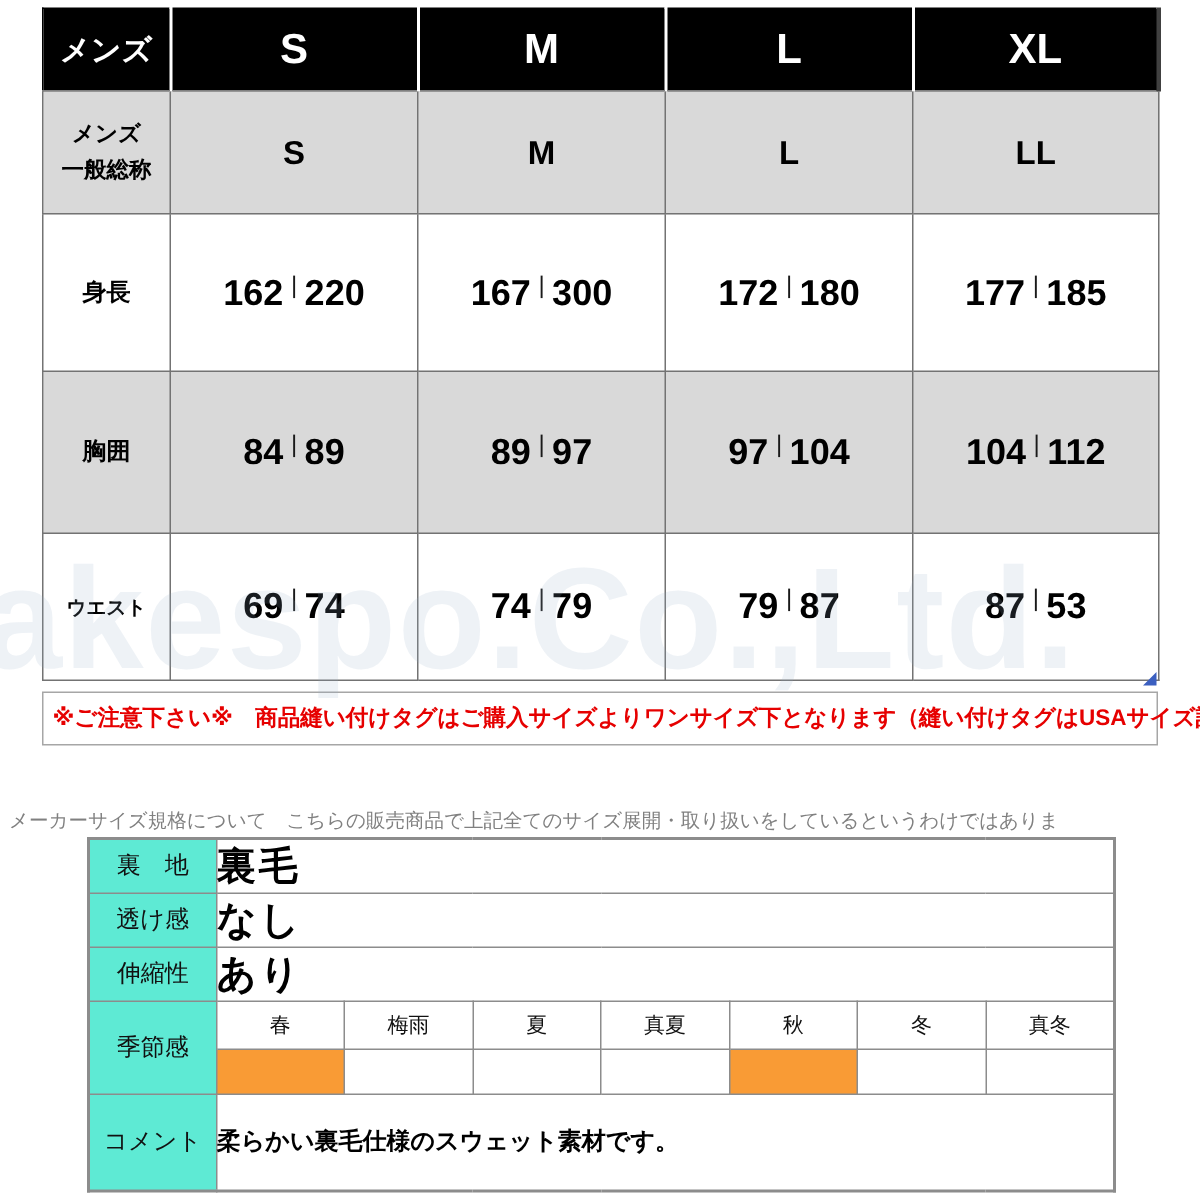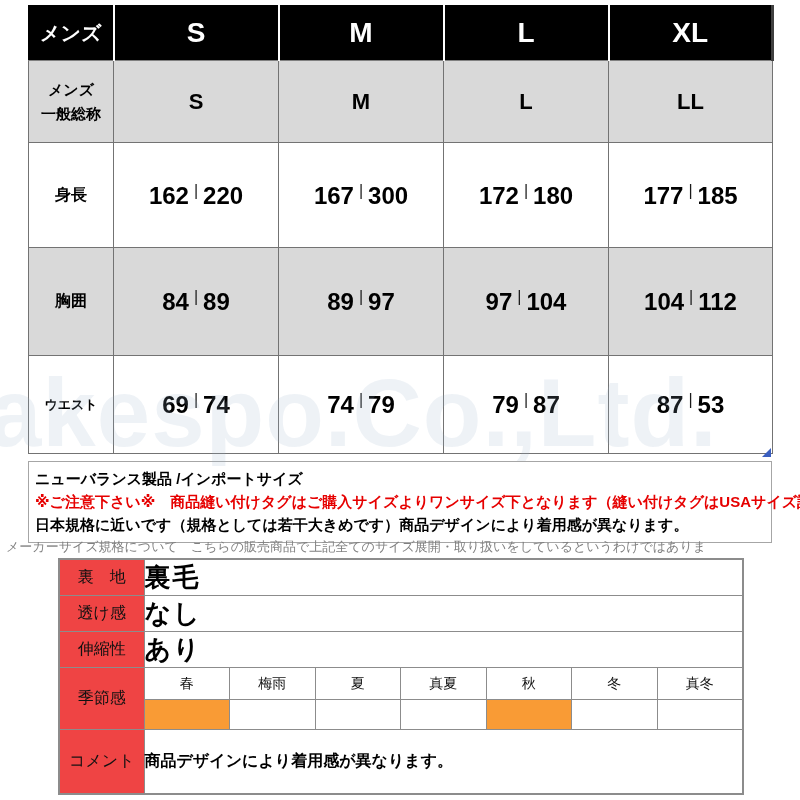--- a/index.html
+++ b/index.html
@@ -61,21 +61,21 @@
     position:absolute;left:0;top:538px;width:712px;text-align:center;
     font-size:13px;color:#808080;z-index:2;
   }
   
   .detail-table{
     position:absolute;left:58px;top:558px;width:684px;z-index:2;background:#fff;
     border:2px solid #8c8c8c;
   }
   .detail-table th,.detail-table td{border:1px solid #8c8c8c;padding:0;}
   .dlabel{
-    font-size:16px;font-weight:400;text-align:center;background:#ef4444;color:#111;
+    font-size:16px;font-weight:400;text-align:center;background:#5eead4;color:#111;
   }
   .attr-row{height:34px;}
   .attr-row.r2{height:32px;}
   .attr-row.r3{height:36px;}
   .dvalue{
     font-size:26px;font-weight:700;text-align:left;padding-left:48px;
     letter-spacing:2px;
   }
   .season-names-row{height:32px;}
   .season-names-row td{font-size:14px;text-align:center;color:#111;}
@@ -204,23 +204,21 @@
       <span class="num">53</span>
           </div>
         </td>
   </tr>
 </tbody>
   </table>
 
 <div class="excel-marker"></div>
 
 <div class="notes">
-  <div class="note-line">ニューバランス製品 /インポートサイズ</div>
   <div class="note-line red">※ご注意下さい※　商品縫い付けタグはご購入サイズよりワンサイズ下となります（縫い付けタグはUSAサイズ記載）</div>
-  <div class="note-line">日本規格に近いです（規格としては若干大きめです）商品デザインにより着用感が異なります。</div>
 </div>
 
 <div class="caption">メーカーサイズ規格について　こちらの販売商品で上記全てのサイズ展開・取り扱いをしているというわけではありません。</div>
 
 <table class="detail-table">
   <colgroup>
     <col style="width:85px">
       <col style="width:85.5px">
       <col style="width:85.5px">
       <col style="width:85.5px">
@@ -256,16 +254,16 @@
     <td style="background: rgb(249, 155, 53);"></td>
     <td></td>
     <td></td>
     <td></td>
     <td style="background: rgb(249, 155, 53);"></td>
     <td></td>
     <td></td>
   </tr>
   <tr class="comment-row">
     <th class="dlabel">コメント</th>
-    <td colspan="7" class="comment-value">商品デザインにより着用感が異なります。</td>
+    <td colspan="7" class="comment-value">柔らかい裏毛仕様のスウェット素材です。</td>
   </tr>
 </tbody>
   </table>
 
 </body></html>

